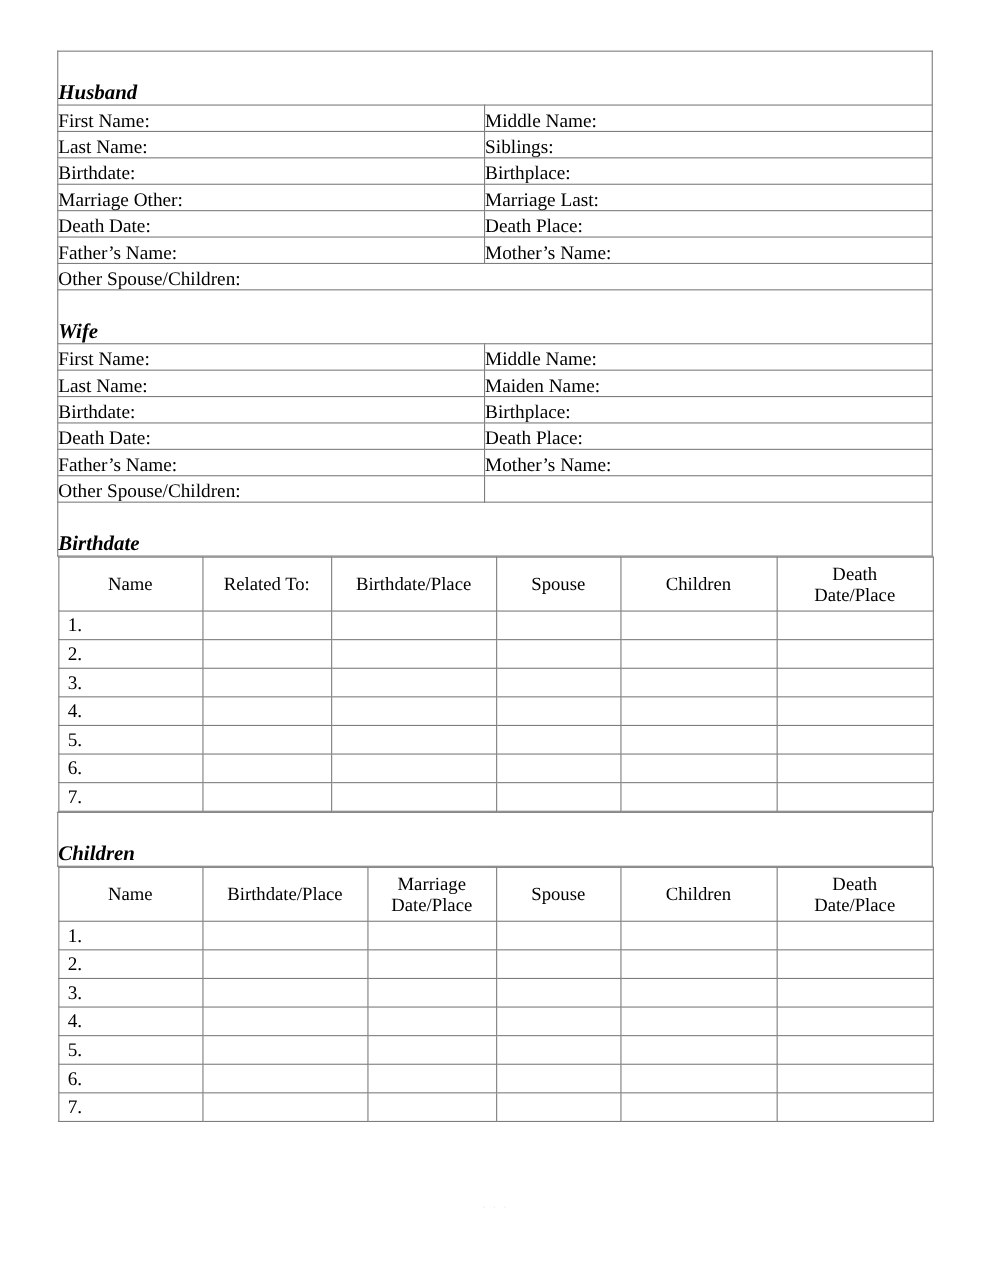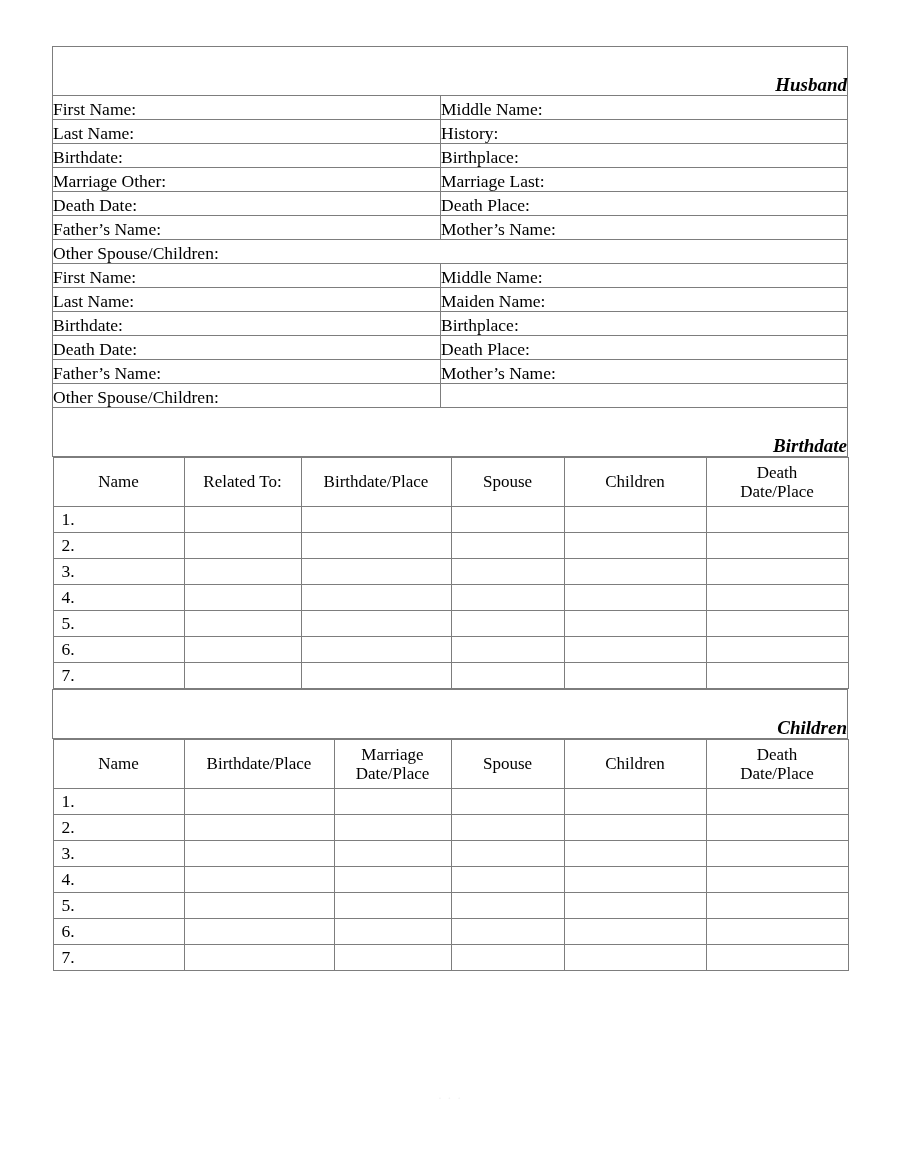--- a/index.html
+++ b/index.html
@@ -46,21 +46,21 @@
   .title-text {
     font-size: 31px;
     font-weight: bold;
     letter-spacing: 0.3px;
     line-height: 1;
   }
 
   
   .section-cell {
     height: 48px;
-    text-align: right;
+    text-align: left;
     vertical-align: bottom;
     padding-bottom: 3px;
   }
   .section-text {
     font-size: 19px;
     font-weight: bold;
     font-style: italic;
     line-height: 1.05;
   }
 
@@ -138,21 +138,21 @@
           <span class="section-text">Husband</span>
         </td>
       </tr>
 
       <tr>
         <td class="label-cell">First Name:</td>
         <td class="label-cell">Middle Name:</td>
       </tr>
       <tr>
         <td class="label-cell">Last Name:</td>
-        <td class="label-cell">History:</td>
+        <td class="label-cell">Siblings:</td>
       </tr>
       <tr>
         <td class="label-cell">Birthdate:</td>
         <td class="label-cell">Birthplace:</td>
       </tr>
       <tr>
         <td class="label-cell">Marriage Other:</td>
         <td class="label-cell">Marriage Last:</td>
       </tr>
       <tr>
@@ -160,20 +160,25 @@
         <td class="label-cell">Death Place:</td>
       </tr>
       <tr>
         <td class="label-cell">Father’s Name:</td>
         <td class="label-cell">Mother’s Name:</td>
       </tr>
       <tr>
         <td class="label-cell" colspan="2">Other Spouse/Children:</td>
       </tr>
 
+      <tr>
+        <td class="section-cell" colspan="2">
+          <span class="section-text">Wife</span>
+        </td>
+      </tr>
 
       <tr>
         <td class="label-cell">First Name:</td>
         <td class="label-cell">Middle Name:</td>
       </tr>
       <tr>
         <td class="label-cell">Last Name:</td>
         <td class="label-cell">Maiden Name:</td>
       </tr>
       <tr>

